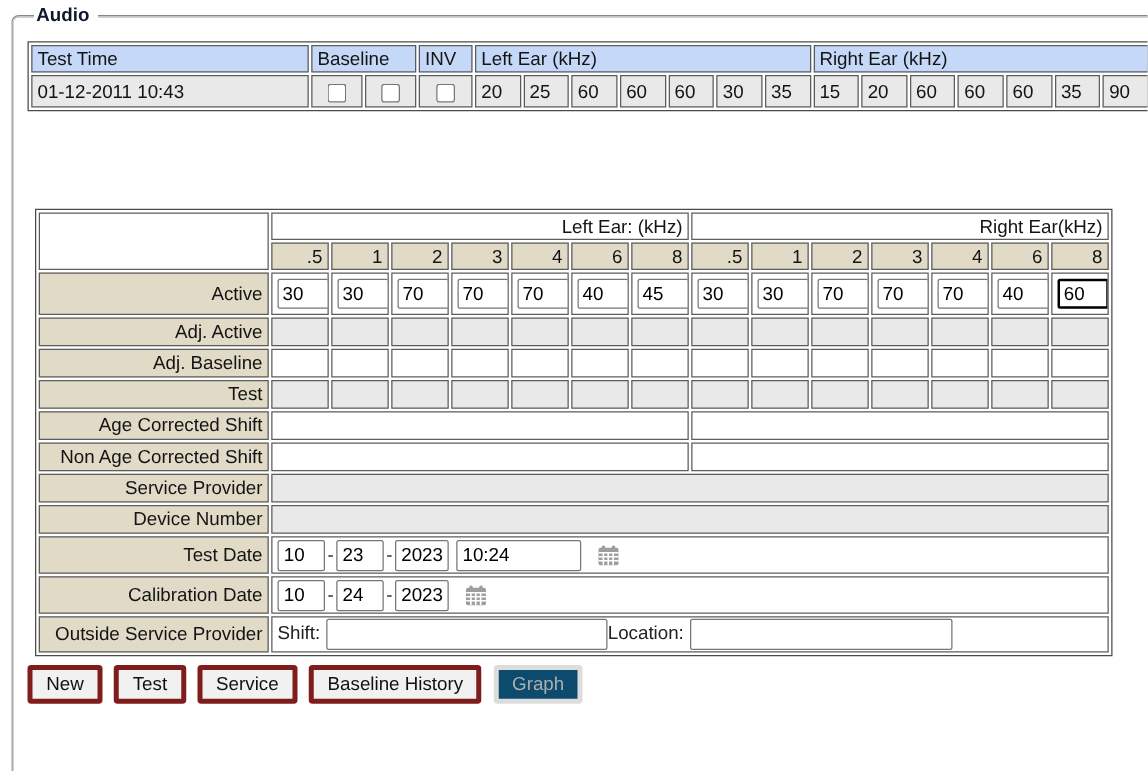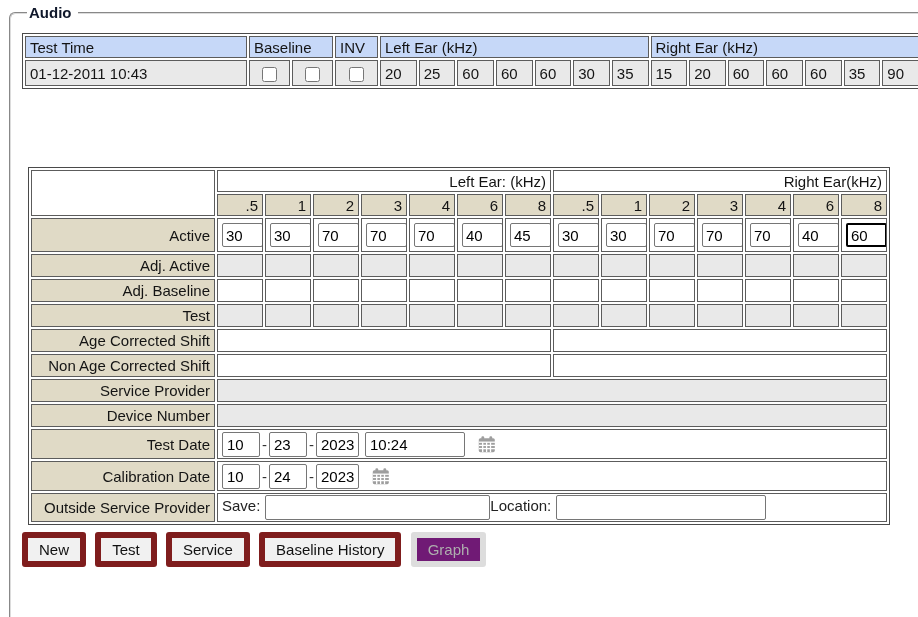--- a/index.html
+++ b/index.html
@@ -46,23 +46,23 @@
   .cal{vertical-align:middle;margin-left:13px}
 
   .osp-lbl{margin-right:5px;color:#222}
   .t-name{width:225px}
   .t-loc{width:210px;margin-left:0}
   .osp-loc{margin-left:0}
   .txtin{height:25px;border:1px solid #767676;border-radius:2px;padding:0 0 0 4px;
     font:15px "Liberation Sans",sans-serif;box-sizing:border-box;vertical-align:middle}
 
   .btnrow{margin:7px 0 0 0}
-  .btn{font:15px "Liberation Sans",sans-serif;background:#f1f1f1;border:6px solid #7f1d1d;
+  .btn{font:15px "Liberation Sans",sans-serif;background:#f1f1f1;border:4px solid #7f1d1d;
     border-radius:3px;padding:3px 11px;margin-right:5px;color:#111}
-  .btn:disabled{background:#701a75;border-color:#dddddd;color:#aeaeae}
+  .btn:disabled{background:#0c4a6e;border-color:#dddddd;color:#aeaeae}
 </style>
 </head>
 <body>
 
 <fieldset>
   <legend>Audio</legend>
 
   <table class="tbl t-top">
     <colgroup>
       <col style="width:222px">
@@ -249,21 +249,21 @@
                 <line x1="4.7" y1="6.2" x2="4.7" y2="16"></line>
                 <line x1="8.6" y1="6.2" x2="8.6" y2="16"></line>
                 <line x1="12.5" y1="6.2" x2="12.5" y2="16"></line>
               </g>
             </svg>
       </td>
     </tr>
     <tr class="r-out">
       <td class="tan">Outside Service Provider</td>
       <td colspan="14">
-        <span class="osp-lbl">Save:</span><input class="txtin t-name" value="" style=""><span class="osp-lbl osp-loc">Location:</span><input class="txtin t-loc" value="" style="">
+        <span class="osp-lbl">Shift:</span><input class="txtin t-name" value="" style=""><span class="osp-lbl osp-loc">Location:</span><input class="txtin t-loc" value="" style="">
       </td>
     </tr>
   </tbody>
     </table>
 
   <div class="btnrow">
     <button class="btn">New</button>
     <button class="btn">Test</button>
     <button class="btn">Service</button>
     <button class="btn">Baseline History</button>

